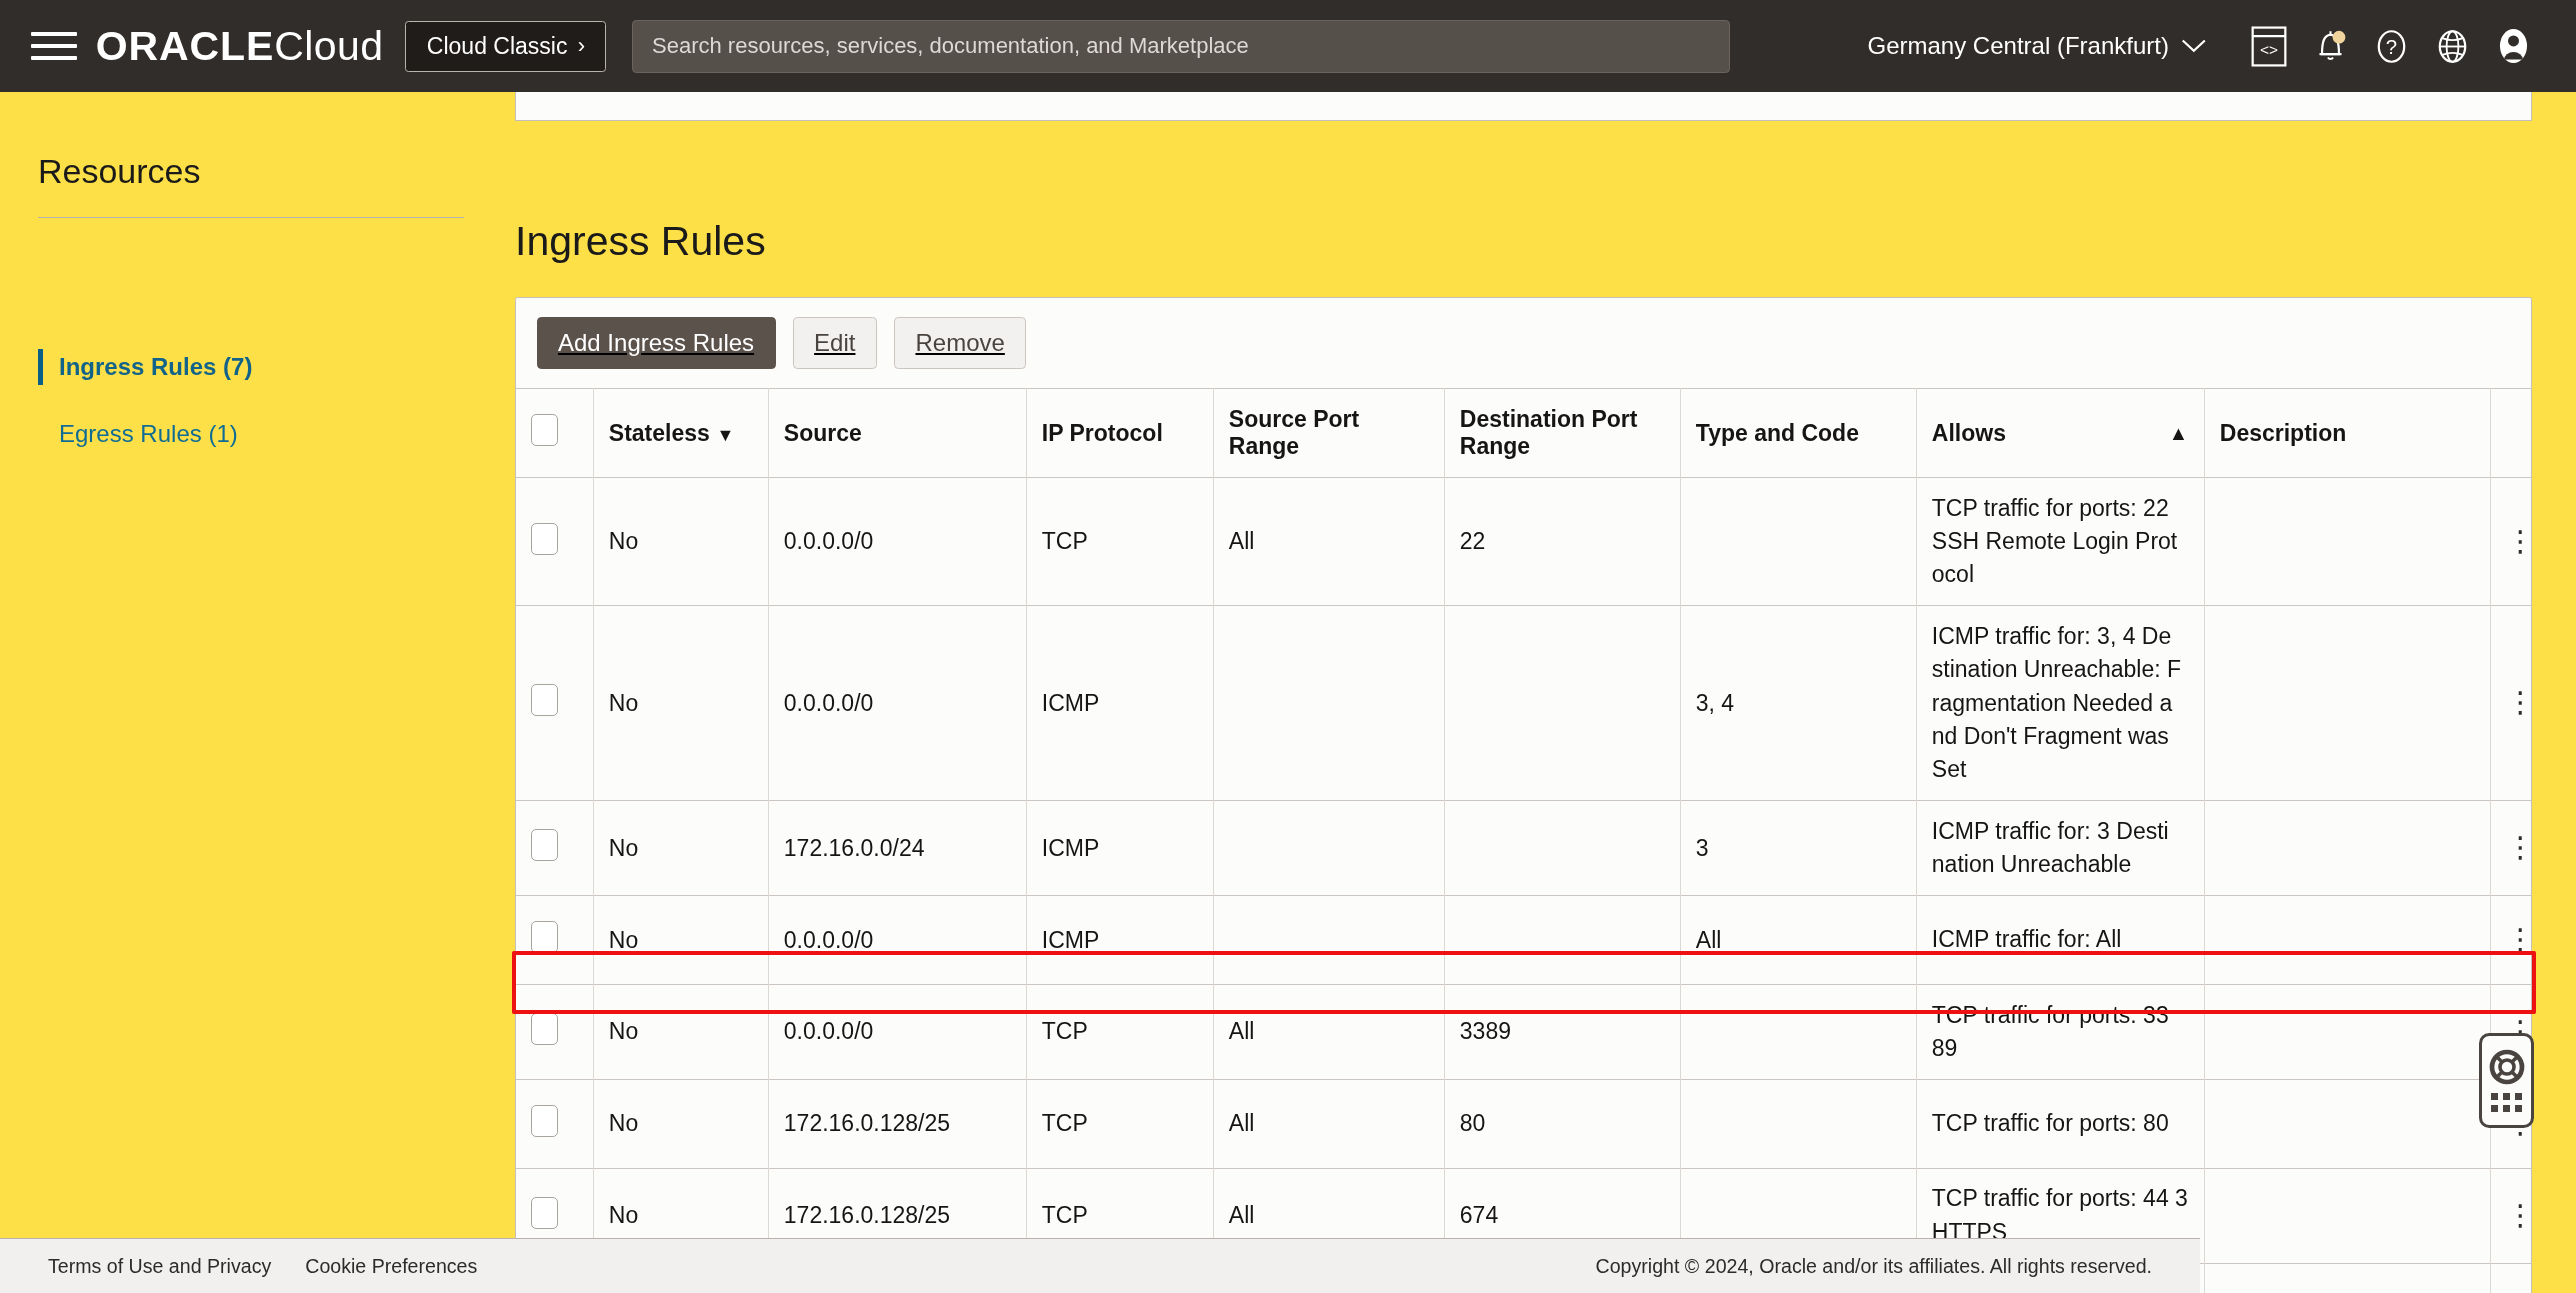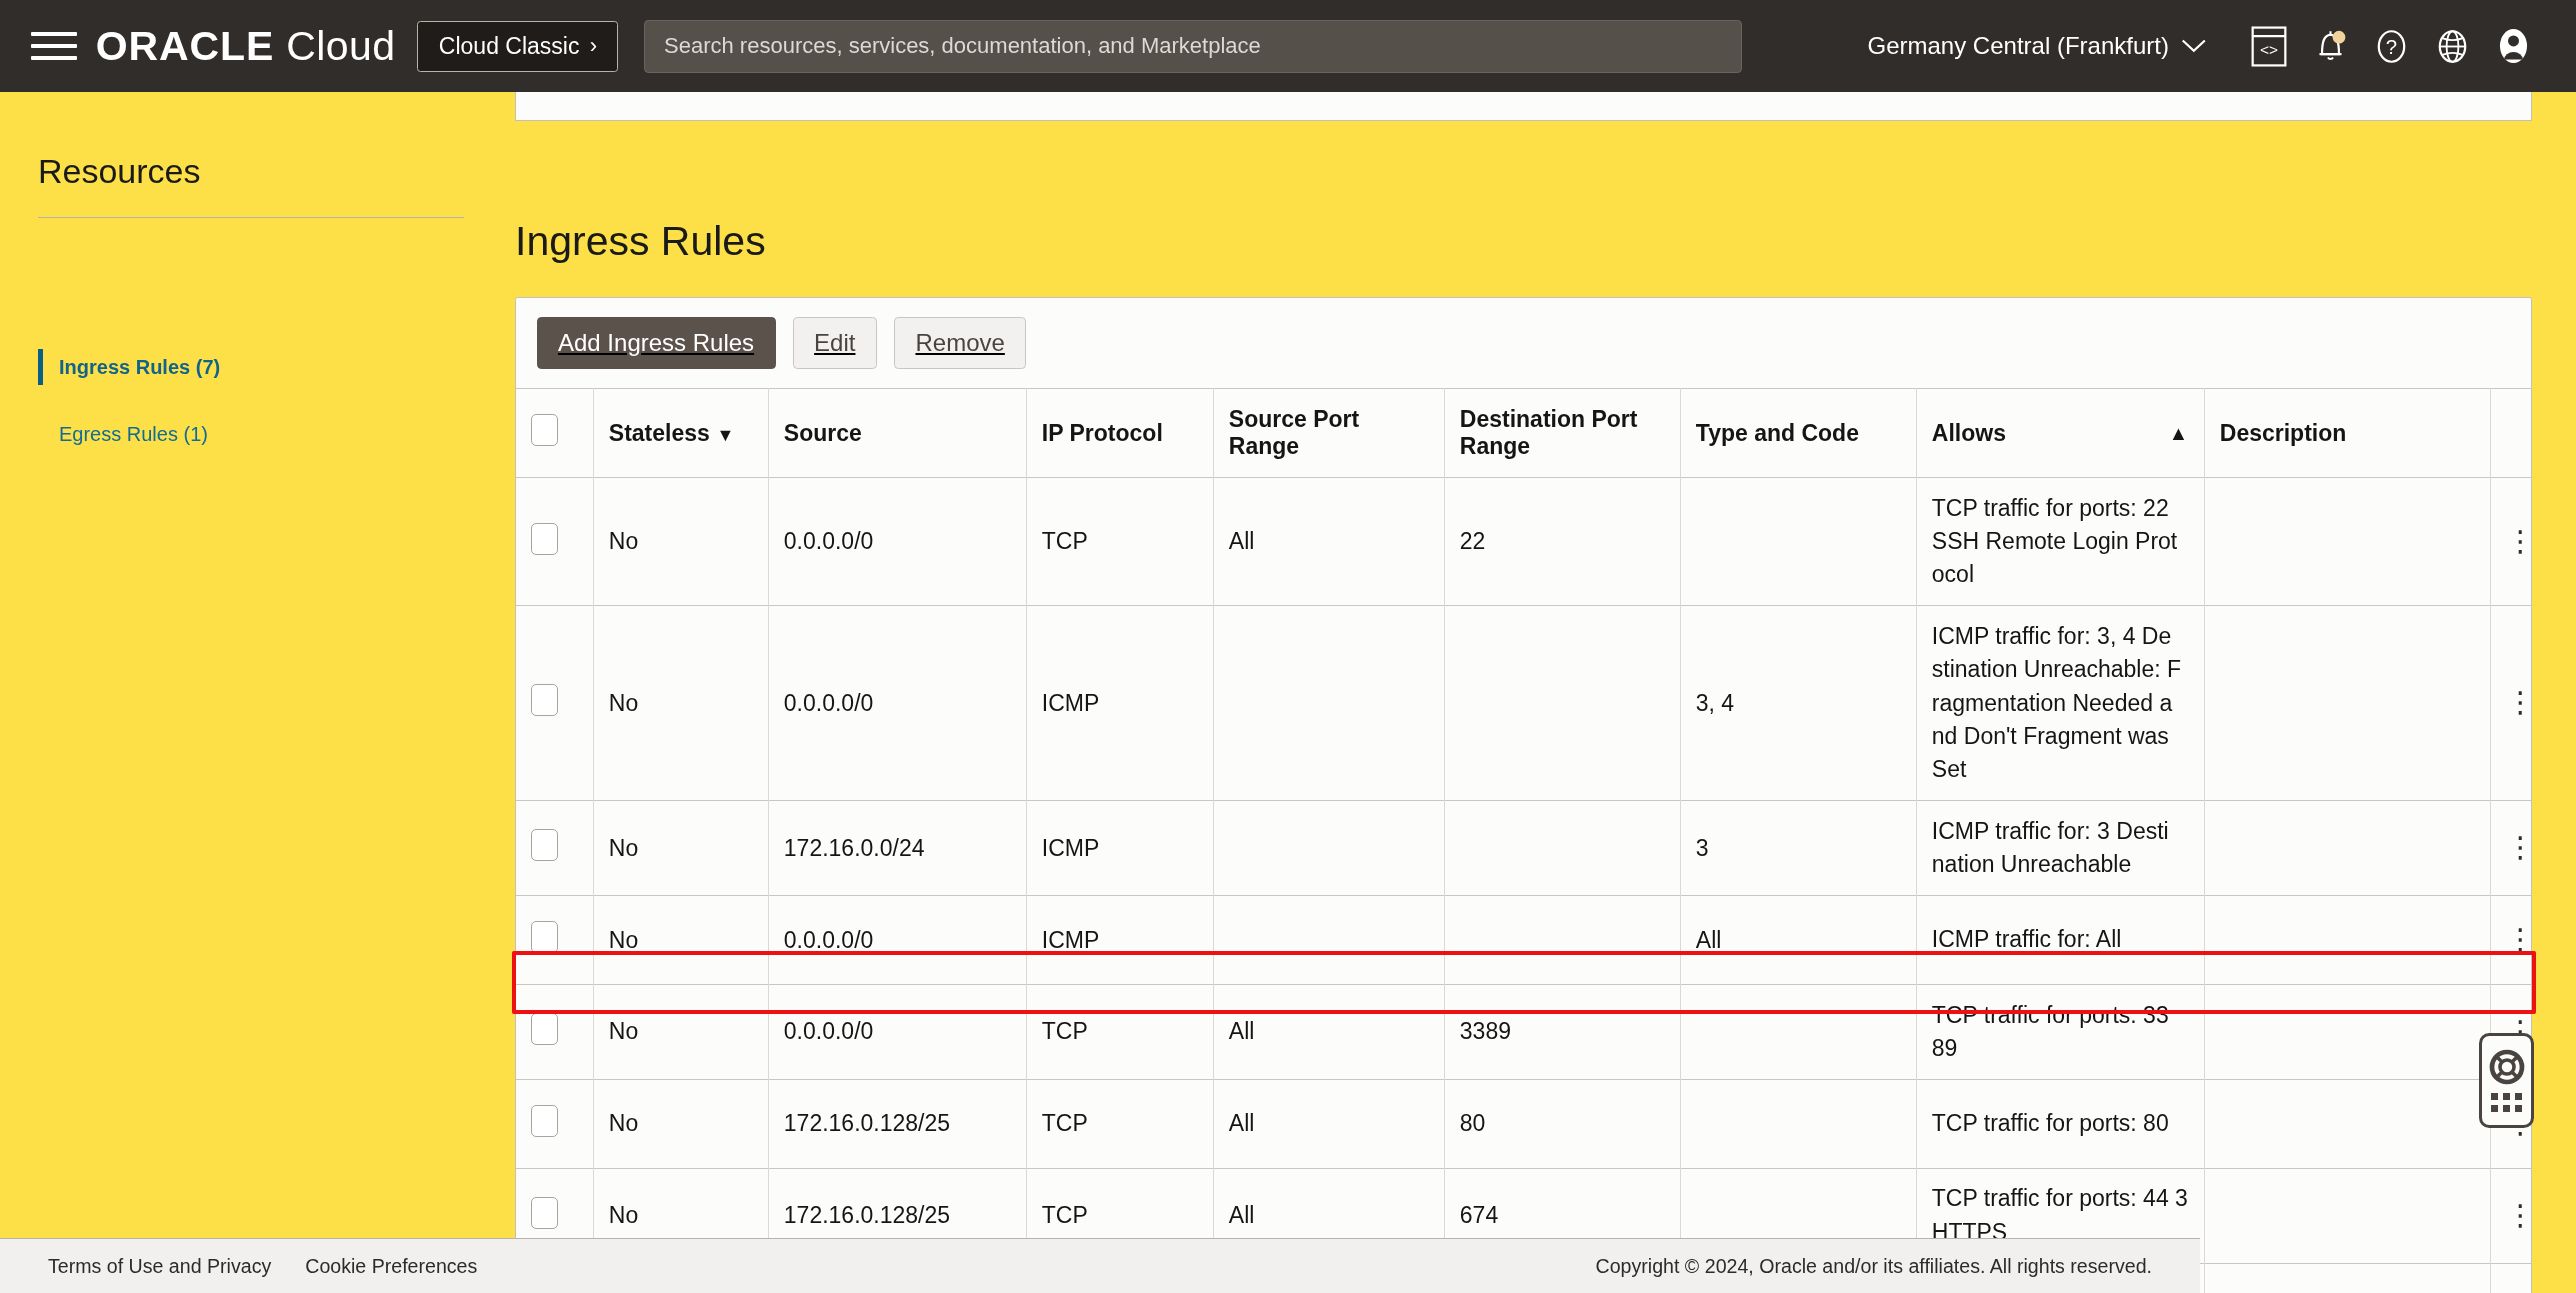--- a/index.html
+++ b/index.html
@@ -22,21 +22,21 @@
   .hamburger {
     width: 46px; height: 38px;
     margin-left: 10.2px; margin-right: 19px;
     display: flex; flex-direction: column; justify-content: center; gap: 8.5px;
     cursor: pointer;
   }
   .hamburger span {
     display: block; height: 3.4px; width: 46px; background: #fff; border-radius: 0.9px;
   }
   .brand {
-    display: flex; align-items: baseline; gap: 12px;
+    display: flex; align-items: baseline; gap: 0;
     color: #fff; white-space: nowrap; margin-right: 22px;
   }
   .brand .oracle {
     font-size: 41px; font-weight: 700; letter-spacing: 0.9px;
     font-family: "Liberation Sans", sans-serif;
   }
   .brand .cloud {
     font-size: 41px; font-weight: 300; letter-spacing: 0.4px;
   }
   .classic-btn {
@@ -111,21 +111,21 @@
   .res-title {
     position: absolute; left: 38px; top: 60px;
     font-size: 34px; color: #1a1a1a; font-weight: 400;
   }
   .res-rule {
     position: absolute; left: 38px; top: 125px;
     width: 426px; height: 0.9px; background: #b5b0ab;
   }
   .side-item {
     position: absolute; left: 38px;
-    font-size: 20px; cursor: pointer; white-space: nowrap;
+    font-size: 24px; cursor: pointer; white-space: nowrap;
   }
   .side-item.active {
     top: 257px;
     color: #12638a; font-weight: 700;
     padding-left: 16px;
     border-left: 5.1px solid #0a5f86;
     height: 36px; display: flex; align-items: center;
   }
   .side-item.plain {
     top: 324px;

